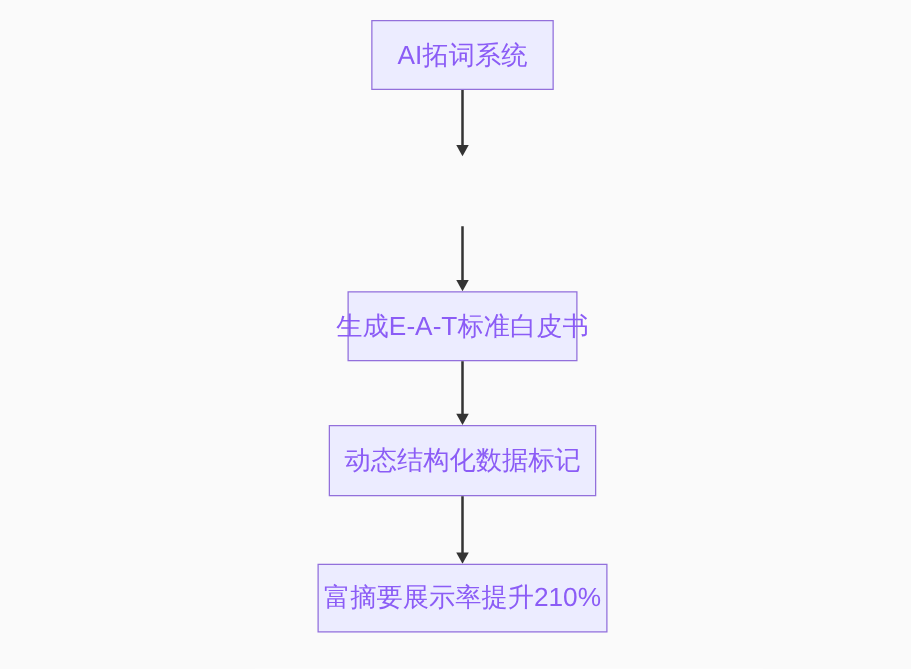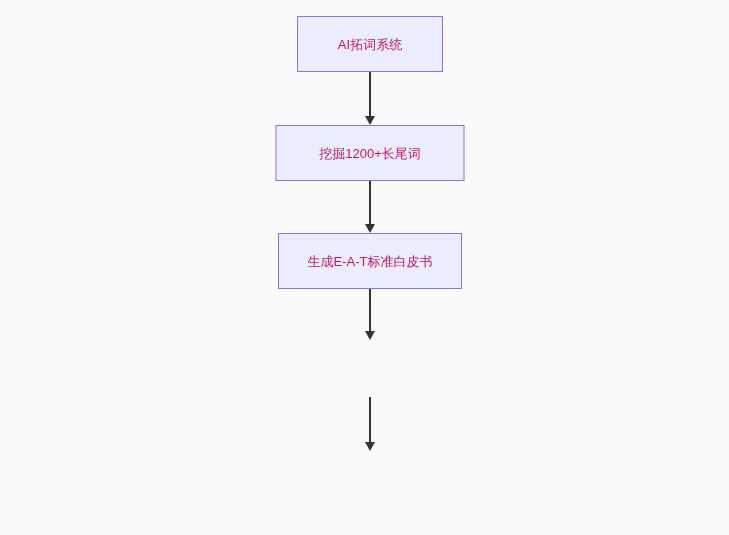--- a/index.html
+++ b/index.html
@@ -20,22 +20,22 @@
     transform: translateX(-50%);
     height: 54px;
     background: #ECECFF;
     border: 1px solid #9370DB;
     display: flex;
     align-items: center;
     justify-content: center;
     box-sizing: border-box;
   }
   .flow-node .node-label {
-    color: #be185d;
-    font-size: 13px;
+    color: #8b5cf6;
+    font-size: 21px;
     line-height: 1;
     white-space: nowrap;
   }
   .node-1 { top: 16px;  width: 146px; height: 56px; }
   .node-2 { top: 125px; width: 189px; height: 56px; }
   .node-3 { top: 233px; width: 184px; height: 56px; }
   .node-4 { top: 340px; width: 214px; height: 57px; }
   .node-5 { top: 451px; width: 232px; height: 55px; }
 
   .flow-edge {
@@ -76,38 +76,41 @@
 
   <div class="flow-node node-1">
     <span class="node-label">AI拓词系统</span>
   </div>
 
   <div class="flow-edge edge-1">
     <div class="edge-line"></div>
     <div class="edge-arrowhead"></div>
   </div>
 
-  <div class="flow-node node-2">
-    <span class="node-label">挖掘1200+长尾词</span>
-  </div>
 
   <div class="flow-edge edge-2">
     <div class="edge-line"></div>
     <div class="edge-arrowhead"></div>
   </div>
 
   <div class="flow-node node-3">
     <span class="node-label">生成E-A-T标准白皮书</span>
   </div>
 
   <div class="flow-edge edge-3">
     <div class="edge-line"></div>
     <div class="edge-arrowhead"></div>
   </div>
 
+  <div class="flow-node node-4">
+    <span class="node-label">动态结构化数据标记</span>
+  </div>
 
   <div class="flow-edge edge-4">
     <div class="edge-line"></div>
     <div class="edge-arrowhead"></div>
   </div>
 
+  <div class="flow-node node-5">
+    <span class="node-label">富摘要展示率提升210%</span>
+  </div>
 
 </div>
 
 </body></html>

